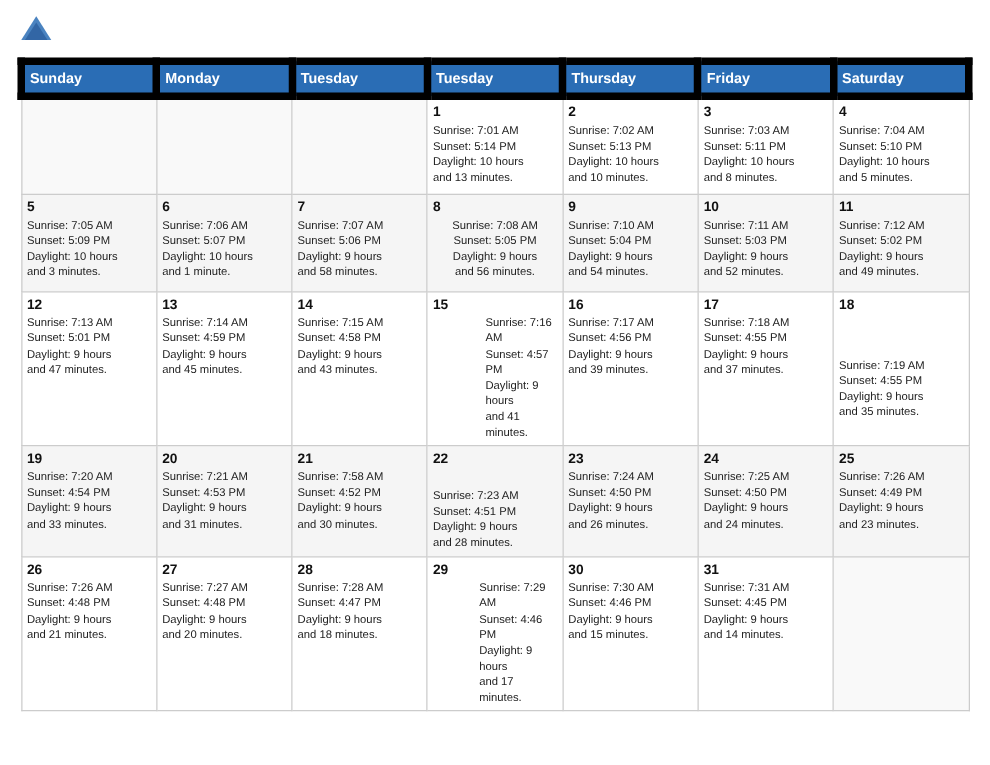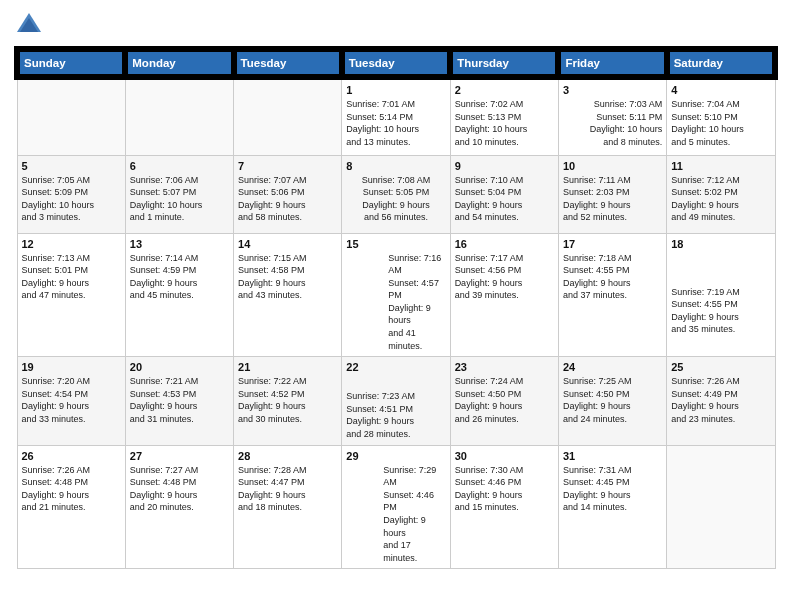--- a/index.html
+++ b/index.html
@@ -152,21 +152,21 @@
           </td>
           <td>
             <span class="day-num">2</span>
             <div class="cell-info" style="white-space: pre-line;">Sunrise: 7:02 AM
 Sunset: 5:13 PM
 Daylight: 10 hours
 and 10 minutes.</div>
           </td>
           <td>
             <span class="day-num">3</span>
-            <div class="cell-info" style="white-space: pre-line; text-align: right;">Sunrise: 7:03 AM
+            <div class="cell-info" style="white-space: pre-line;">Sunrise: 7:03 AM
 Sunset: 5:11 PM
 Daylight: 10 hours
 and 8 minutes.</div>
           </td>
           <td>
             <span class="day-num">4</span>
             <div class="cell-info" style="white-space: pre-line;">Sunrise: 7:04 AM
 Sunset: 5:10 PM
 Daylight: 10 hours
 and 5 minutes.</div>
@@ -204,21 +204,21 @@
           <td>
             <span class="day-num">9</span>
             <div class="cell-info" style="white-space: pre-line;">Sunrise: 7:10 AM
 Sunset: 5:04 PM
 Daylight: 9 hours
 and 54 minutes.</div>
           </td>
           <td>
             <span class="day-num">10</span>
             <div class="cell-info" style="white-space: pre-line;">Sunrise: 7:11 AM
-Sunset: 2:03 PM
+Sunset: 5:03 PM
 Daylight: 9 hours
 and 52 minutes.</div>
           </td>
           <td>
             <span class="day-num">11</span>
             <div class="cell-info" style="white-space: pre-line;">Sunrise: 7:12 AM
 Sunset: 5:02 PM
 Daylight: 9 hours
 and 49 minutes.</div>
           </td>
@@ -284,21 +284,21 @@
           </td>
           <td>
             <span class="day-num">20</span>
             <div class="cell-info" style="white-space: pre-line;">Sunrise: 7:21 AM
 Sunset: 4:53 PM
 Daylight: 9 hours
 and 31 minutes.</div>
           </td>
           <td>
             <span class="day-num">21</span>
-            <div class="cell-info" style="white-space: pre-line;">Sunrise: 7:22 AM
+            <div class="cell-info" style="white-space: pre-line;">Sunrise: 7:58 AM
 Sunset: 4:52 PM
 Daylight: 9 hours
 and 30 minutes.</div>
           </td>
           <td>
             <span class="day-num">22</span>
             <div class="cell-info" style="white-space: pre-line; margin-top: 17px;">Sunrise: 7:23 AM
 Sunset: 4:51 PM
 Daylight: 9 hours
 and 28 minutes.</div>

